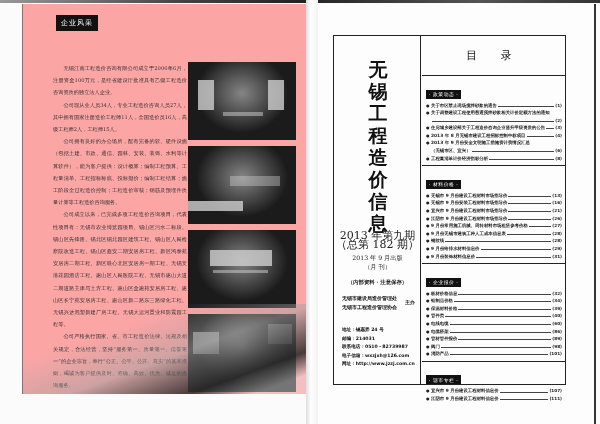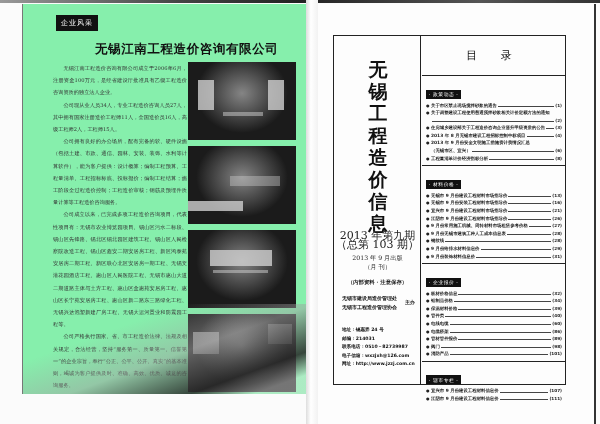--- a/index.html
+++ b/index.html
@@ -3,21 +3,21 @@
 <meta charset="utf-8">
 <style>
   * { box-sizing: border-box; margin: 0; padding: 0; }
   html, body { width: 600px; height: 424px; overflow: hidden; background: #fff; }
   body { position: relative; font-family: "DejaVu Serif", serif; color: #1a1a1a; }
 
   .spread { position: absolute; left: 0; top: 0; width: 600px; height: 424px; background: #fbfbfb; }
   .top-edge { position: absolute; left: 0; top: 0; width: 600px; height: 3px; background: linear-gradient(90deg,#999,#444 30%,#222 50%,#555 80%,#333); }
 
   
-  .left-page { position: absolute; left: 22px; top: 4px; width: 284px; height: 390px; border-left: 1px solid #777; background: #86efac; overflow: hidden; }
+  .left-page { position: absolute; left: 22px; top: 4px; width: 284px; height: 390px; border-left: 1px solid #777; background: #fca5a5; overflow: hidden; }
   .left-bottom-shade { position: absolute; left: 0; bottom: 0; width: 284px; height: 90px;
     background: linear-gradient(160deg, rgba(255,255,255,0) 30%, rgba(160,160,160,.5) 55%, rgba(40,40,40,.85) 78%, rgba(230,230,230,.4) 90%); }
   .section-tag { position: absolute; left: 33px; top: 11px; background: #111; color: #fff; font-family: "DejaVu Sans", sans-serif; font-size: 7px; padding: 3px 5px; letter-spacing: 1px; }
   .company-title { position: absolute; left: 72px; top: 37px; font-family: "DejaVu Sans", sans-serif; font-weight: bold; font-size: 12.5px; letter-spacing: 0.6px; color: #111; }
   .body-text { position: absolute; left: 30px; top: 58px; width: 134px; font-size: 5.2px; line-height: 12.2px; color: #333; text-align: justify; }
   .body-text p { text-indent: 2em; }
   .photo-col { position: absolute; left: 165px; top: 58px; width: 108px; }
   .photo { width: 108px; background: #1b1b1b; margin-bottom: 6px; position: relative; overflow: hidden; }
   .photo::before { content: ""; position: absolute; inset: 0; background: radial-gradient(ellipse at 50% 40%, rgba(220,220,220,.55), rgba(0,0,0,0) 60%); }
   .photo.p1 { height: 78px; }
@@ -54,21 +54,20 @@
   .toc-item.cont { padding-left: 5px; }
 </style>
 </head>
 <body>
 
 <div class="spread">
   <div class="top-edge"></div>
 
   <div class="left-page">
     <div class="section-tag">企业风采</div>
-    <div class="company-title">无锡江南工程造价咨询有限公司</div>
 
     <div class="body-text">
       <p>无锡江南工程造价咨询有限公司成立于2006年6月，注册资金100万元，是经省建设厅批准具有乙级工程造价咨询资质的独立法人企业。</p>
       <p>公司现从业人员34人，专业工程造价咨询人员27人，其中拥有国家注册造价工程师11人，全国造价员16人，高级工程师2人，工程师15人。</p>
       <p>公司拥有良好的办公场所，配有完备的软、硬件设施（包括土建、市政、通信、园林、安装、装饰、水利等计算软件），能为客户提供：设计概算；编制工程预算、工程量清单、工程招标标底、投标报价；编制工程结算；施工阶段全过程造价控制；工程造价审核；钢筋及预埋件质量计算等工程造价咨询服务。</p>
       <p>公司成立以来，已完成多项工程造价咨询项目，代表性项目有：无锡市农业博览园项目、锡山区污水二标段、锡山区先锋路、锡北区锡北园区建筑工程、锡山区人民检察院改造工程、锡山区鑫安二期安居房工程、新区鸿泰苑安居房二期工程、新区联心北区安居房一期工程、无锡文港花园酒店工程、惠山区人民医院工程、无锡市惠山大道二期道路主体与土方工程、惠山区金惠苑安居房工程、惠山区长宁苑安居房工程、惠山区新二路东三路绿化工程、无锡兴达泡塑新建厂房工程、无锡大运河置业和防震园工程等。</p>
       <p>公司严格执行国家、省、市工程造价法律、法规及相关规定，合法经营，坚持“服务第一、质量第一、信誉第一”的企业宗旨，奉行“公正、公平、公开、真实”的基本准则，竭诚为客户提供及时、准确、高效、优质、诚意的咨询服务。</p>
     </div>
 
     <div class="photo-col">
@@ -106,21 +105,21 @@
           <div>工</div>
           <div>程</div>
           <div>造</div>
           <div>价</div>
           <div>信</div>
           <div>息</div>
         </div>
 
         <div class="issue">
           <div class="big">2013 年第九期</div>
-          <div class="big">（总第 103 期）</div>
+          <div class="big">（总第 182 期）</div>
           <div style="margin-top:4px">2013 年 9 月出版</div>
           <div>（月 刊）</div>
         </div>
 
         <div class="slogan">（内部资料 · 注意保存）</div>
 
         <div class="sponsors">
           <div>无锡市建设局造价管理处</div>
           <div>无锡市工程造价管理协会</div>
         </div>

